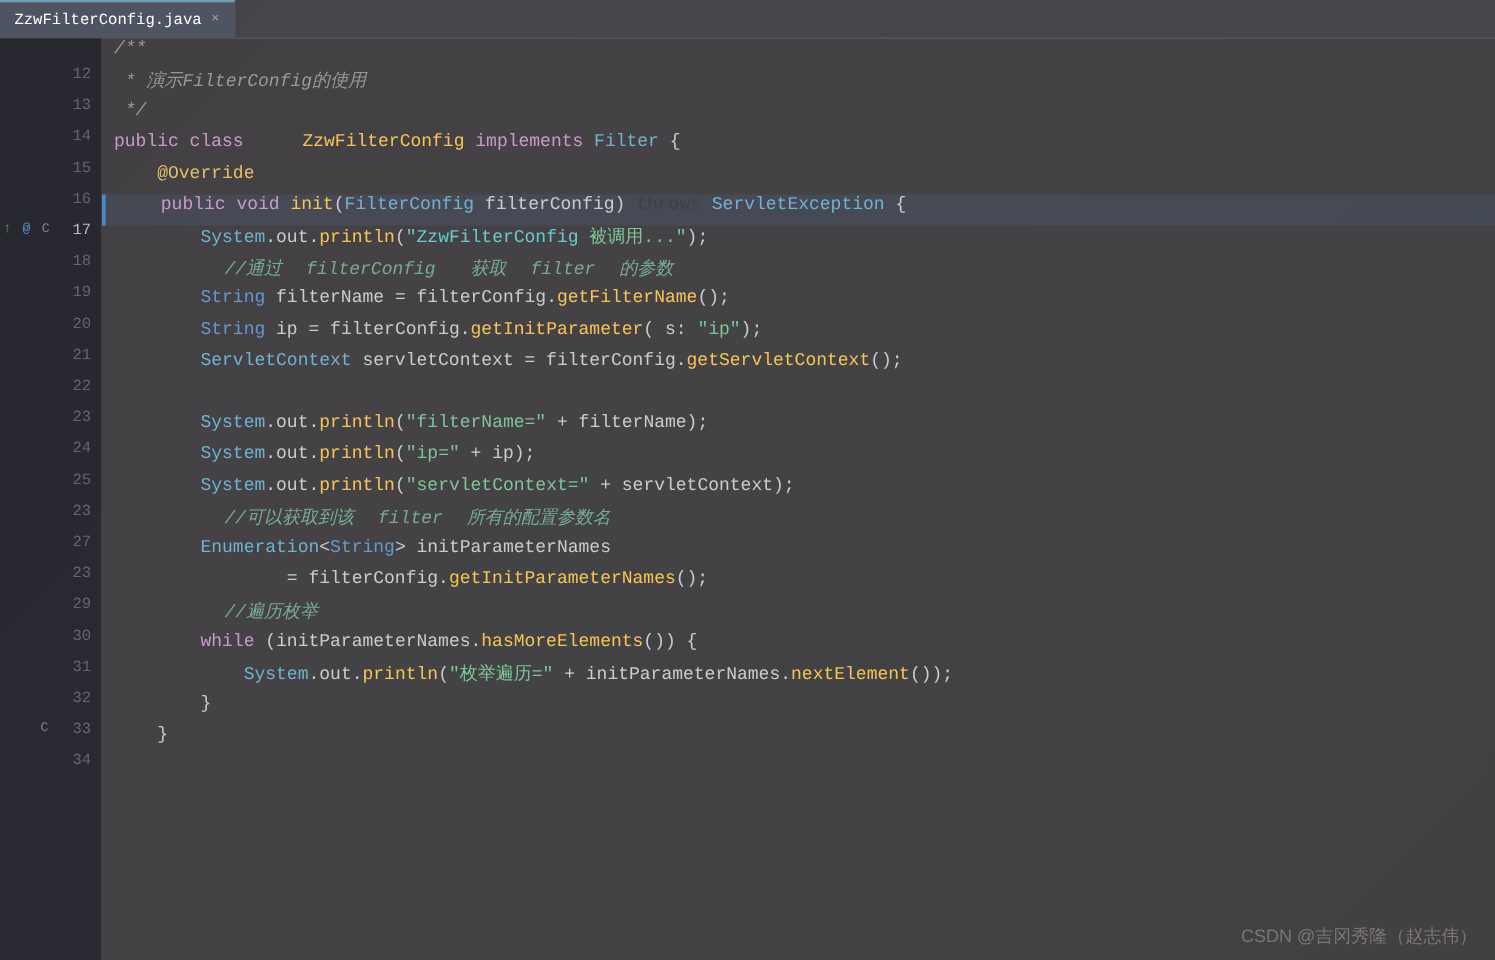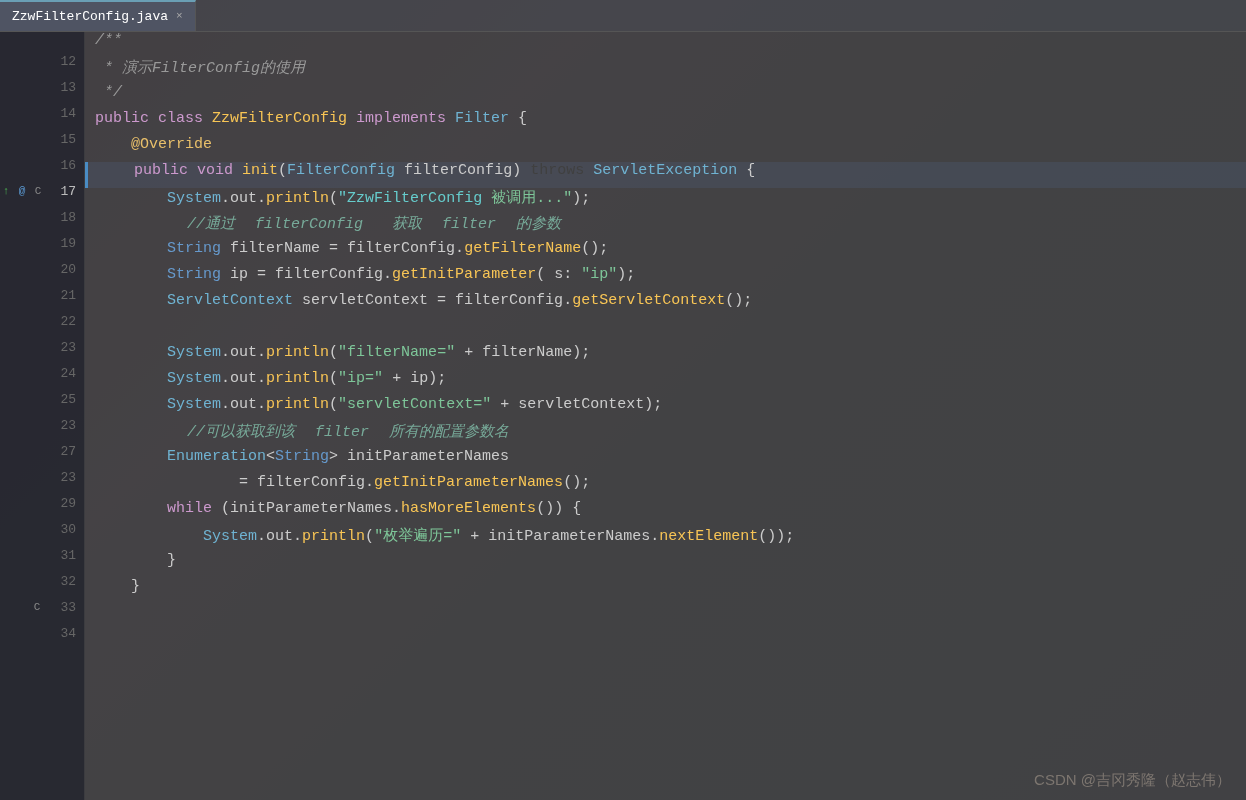--- a/index.html
+++ b/index.html
@@ -136,21 +136,21 @@
     .kw3 { color: #404040; text-align: right; } 
     .type { color: #6fb3d2; } 
     .fn { color: #f8c555; } 
     .str { color: #7ec699; } 
     .str2 { color: #66cccc; } 
     .comment { color: #999; font-style: italic; } 
     .comment-cn { color: #7a9; font-style: italic; margin-left: 20px; } 
     .plain { color: #ccc; }
     .annotation { color: #e8bf6a; text-align: center; }
     .op { color: #ccc; }
-    .classname { color: #f8c555; }
+    .classname { color: #f8c555; margin-left: 40px; }
     .interface { color: #6fb3d2; }
 
     
     .watermark {
       position: absolute;
       bottom: 10px;
       right: 15px;
       color: rgba(150, 140, 130, 0.7);
       font-size: 15px;
       font-family: sans-serif;
@@ -269,20 +269,21 @@
         <div class="code-line"><span class="plain">        </span><span class="kw2">String </span><span class="plain">filterName </span><span class="op">= </span><span class="plain">filterConfig</span><span class="plain">.</span><span class="fn">getFilterName</span><span class="plain">();</span></div>
         <div class="code-line"><span class="plain">        </span><span class="kw2">String </span><span class="plain">ip </span><span class="op">= </span><span class="plain">filterConfig</span><span class="plain">.</span><span class="fn">getInitParameter</span><span class="plain">( s: </span><span class="str">"ip"</span><span class="plain">);</span></div>
         <div class="code-line"><span class="plain">        </span><span class="type">ServletContext </span><span class="plain">servletContext </span><span class="op">= </span><span class="plain">filterConfig</span><span class="plain">.</span><span class="fn">getServletContext</span><span class="plain">();</span></div>
         <div class="code-line"><span class="plain"></span></div>
         <div class="code-line"><span class="plain">        </span><span class="type">System</span><span class="plain">.</span><span class="plain">out</span><span class="plain">.</span><span class="fn">println</span><span class="plain">(</span><span class="str">"filterName="</span><span class="op"> + </span><span class="plain">filterName</span><span class="plain">);</span></div>
         <div class="code-line"><span class="plain">        </span><span class="type">System</span><span class="plain">.</span><span class="plain">out</span><span class="plain">.</span><span class="fn">println</span><span class="plain">(</span><span class="str">"ip="</span><span class="op"> + </span><span class="plain">ip</span><span class="plain">);</span></div>
         <div class="code-line"><span class="plain">        </span><span class="type">System</span><span class="plain">.</span><span class="plain">out</span><span class="plain">.</span><span class="fn">println</span><span class="plain">(</span><span class="str">"servletContext="</span><span class="op"> + </span><span class="plain">servletContext</span><span class="plain">);</span></div>
         <div class="code-line"><span class="plain">        </span><span class="comment-cn">//可以获取到该</span><span class="comment-cn">filter</span><span class="comment-cn">所有的配置参数名</span></div>
         <div class="code-line"><span class="plain">        </span><span class="type">Enumeration</span><span class="plain">&lt;</span><span class="kw2">String</span><span class="plain">&gt; initParameterNames</span></div>
         <div class="code-line"><span class="plain">                </span><span class="op">= </span><span class="plain">filterConfig</span><span class="plain">.</span><span class="fn">getInitParameterNames</span><span class="plain">();</span></div>
+        <div class="code-line"><span class="plain">        </span><span class="comment-cn">//遍历枚举</span></div>
         <div class="code-line"><span class="plain">        </span><span class="kw">while </span><span class="plain">(</span><span class="plain">initParameterNames</span><span class="plain">.</span><span class="fn">hasMoreElements</span><span class="plain">()) {</span></div>
         <div class="code-line"><span class="plain">            </span><span class="type">System</span><span class="plain">.</span><span class="plain">out</span><span class="plain">.</span><span class="fn">println</span><span class="plain">(</span><span class="str">"枚举遍历="</span><span class="op"> + </span><span class="plain">initParameterNames</span><span class="plain">.</span><span class="fn">nextElement</span><span class="plain">());</span></div>
         <div class="code-line"><span class="plain">        </span><span class="plain">}</span></div>
         <div class="code-line"><span class="plain">    </span><span class="plain">}</span></div>
       </div>
   </div>
 </div>
 
 <div class="watermark">CSDN @吉冈秀隆（赵志伟）</div>
 

